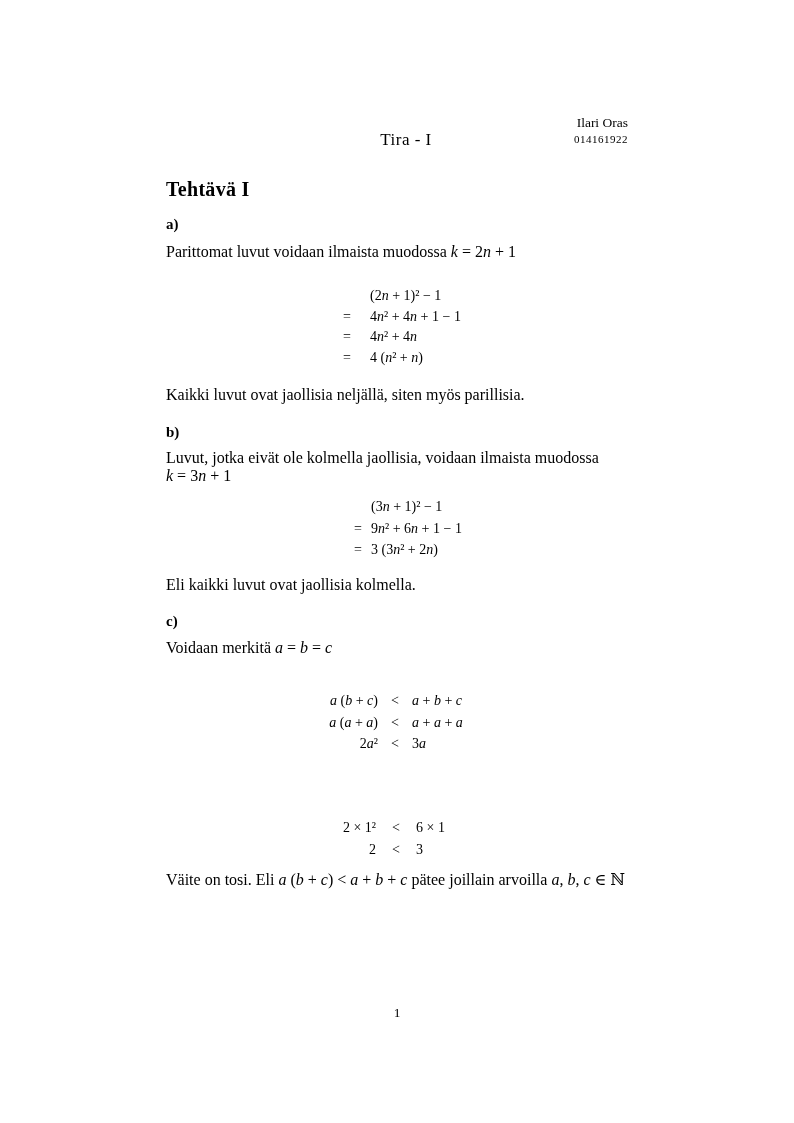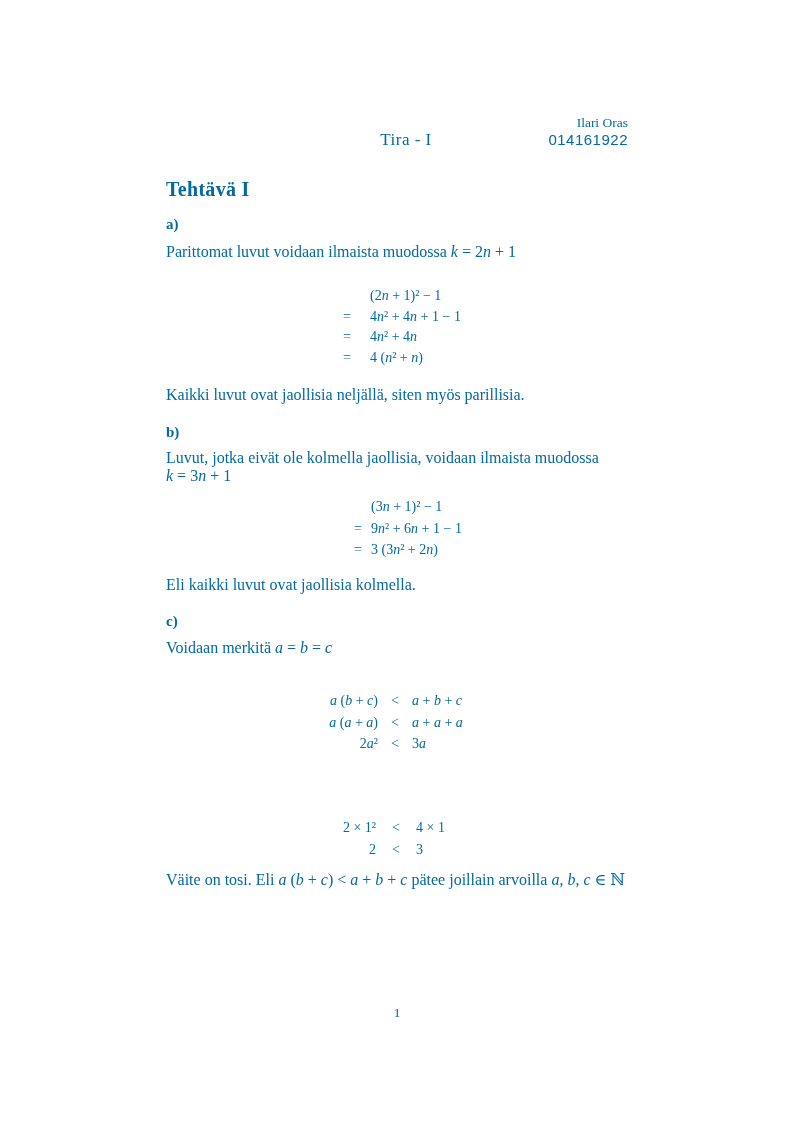--- a/index.html
+++ b/index.html
@@ -2,27 +2,27 @@
 <html><head>
 <meta charset="utf-8">
 <style>
   html,body{margin:0;padding:0;background:#e8e8e8;}
   .page{
     position:relative;
     width:794px;height:1123px;
     margin:0 auto;
     background:#ffffff;
     font-family:"Liberation Serif","DejaVu Serif",serif;
-    color:#0369a1;
+    color:#000000;
     overflow:hidden;
   }
   .abs{position:absolute;}
   .header-block{top:114px;right:166px;text-align:right;line-height:17px;}
   .author{font-size:13.5px;}
-  .student-id{font-size:15px;font-family:Liberation Sans, sans-serif;letter-spacing:0.5px;}
+  .student-id{font-size:11px;font-family:Liberation Serif, serif;letter-spacing:0.5px;}
   .doc-title{top:130px;left:0;width:794px;text-align:center;font-size:17px;letter-spacing:0.5px;padding-left:9px;}
   .heading{top:178px;left:166px;font-size:20px;font-weight:bold;letter-spacing:0.3px;}
   .sec-label{left:166px;font-size:15px;font-weight:bold;}
   .para{left:166px;width:470px;font-size:16px;line-height:18px;}
   .math i{font-style:italic;}
   .math{white-space:nowrap;}
   .eqs{display:grid;font-size:14px;row-gap:0;}
   .eqs .cell{white-space:nowrap;}
   .eqs .lhs{text-align:right;}
   .eqs .rel{text-align:center;}
@@ -92,21 +92,21 @@
       <span class="cell lhs math"><i>a</i> (<i>a</i> + <i>a</i>)</span>
       <span class="cell rel math">&lt;</span>
       <span class="cell rhs math"><i>a</i> + <i>a</i> + <i>a</i></span>
       <span class="cell lhs math">2<i>a</i>²</span>
       <span class="cell rel math">&lt;</span>
       <span class="cell rhs math">3<i>a</i></span>
     </div>
   <div class="abs eqs eq4">
       <span class="cell lhs math">2 × 1²</span>
       <span class="cell rel math">&lt;</span>
-      <span class="cell rhs math">4 × 1</span>
+      <span class="cell rhs math">6 × 1</span>
       <span class="cell lhs math">2</span>
       <span class="cell rel math">&lt;</span>
       <span class="cell rhs math">3</span>
     </div>
   <div class="abs para t-c-outro"><span>Väite on tosi. Eli </span><span class="math"><i>a</i> (<i>b</i> + <i>c</i>) &lt; <i>a</i> + <i>b</i> + <i>c</i></span><span> pätee joillain arvoilla </span><span class="math"><i>a</i>, <i>b</i>, <i>c</i> ∈ ℕ</span></div>
 
   <div class="abs page-number">1</div>
 
 </div>
 

